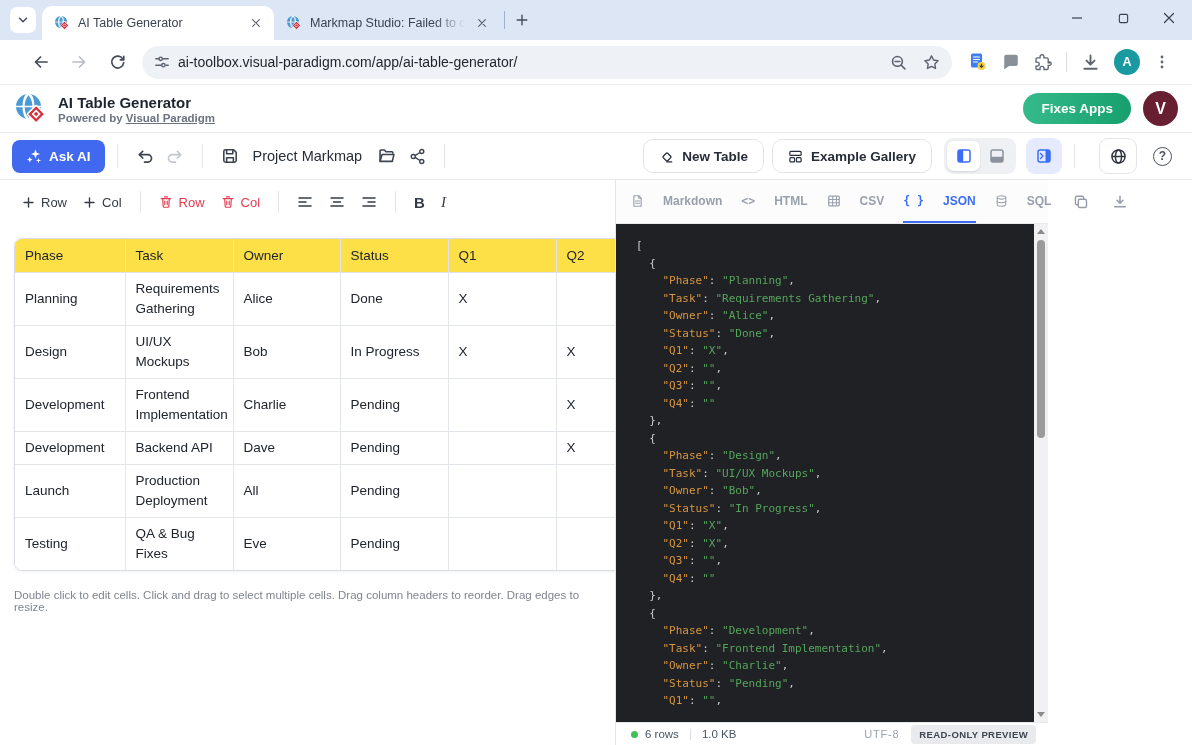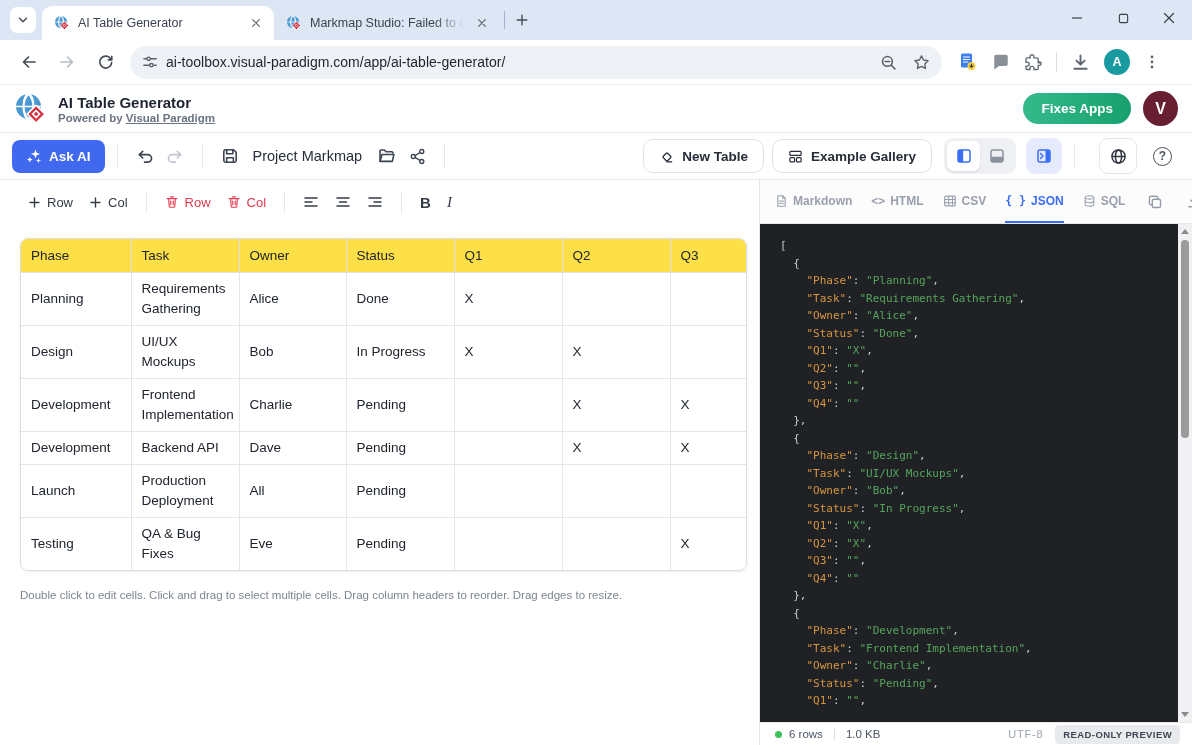--- a/index.html
+++ b/index.html
@@ -16,21 +16,21 @@
   .btab.active { background:#fff; border-radius:10px 10px 0 0; width:232px; }
   .btab.inactive { width:226px; }
   .btab.inactive .t { -webkit-mask-image:linear-gradient(90deg,#000 80%,transparent); mask-image:linear-gradient(90deg,#000 80%,transparent); }
   .tab-close { width:17px; height:17px; border-radius:50%; display:flex; align-items:center; justify-content:center; color:#5a6270; margin-left:auto; flex:none; cursor:pointer; }
   .tab-div { width:1px; height:18px; background:#9fb1cc; margin:0 4px 11px 4px; }
   .newtab { width:26px; height:26px; margin-bottom:7px; border-radius:50%; display:flex; align-items:center; justify-content:center; color:#444c59; cursor:pointer; }
   .wincontrols { margin-left:auto; display:flex; align-self:flex-start; }
   .winbtn { width:46px; height:36px; display:flex; align-items:center; justify-content:center; color:#3b414c; cursor:pointer; }
 
   
-  .addressbar { height:45px; background:#fff; display:flex; align-items:center; padding:0 10px; border-bottom:1px solid #eceef2; }
+  .addressbar { height:45px; background:#fff; display:flex; align-items:center; padding:0 22px; border-bottom:1px solid #eceef2; }
   .navbtn { width:32px; height:32px; border-radius:50%; display:flex; align-items:center; justify-content:center; color:#454c57; margin:0 3px; cursor:pointer; }
   .navbtn.disabled { color:#b8bec8; }
   .omnibox { flex:1; max-width:812px; height:33px; background:#eef1f6; border-radius:17px; display:flex; align-items:center; padding:0 12px 0 12px; margin:0 6px; }
   .omnibox .url { font-size:14px; color:#1f232b; margin-left:8px; white-space:nowrap; }
   .omni-icon { color:#5b626e; display:flex; align-items:center; }
   .omni-right { margin-left:auto; display:flex; gap:16px; color:#5b626e; }
   .ext-icons { display:flex; align-items:center; gap:14px; margin-left:10px; color:#5f6670; }
   .vdiv { width:1px; height:20px; background:#dadde3; }
   .avatar-a { width:26px; height:26px; border-radius:50%; background:#189aa0; color:#fff; font-size:12.5px; font-weight:700; display:flex; align-items:center; justify-content:center; cursor:pointer; }
 
@@ -54,21 +54,21 @@
   .pillbtn { height:34px; padding:0 15px; background:#fff; border:1px solid #dfe3e8; border-radius:10px; display:flex; align-items:center; gap:8px; font-size:13.5px; font-weight:600; color:#272d38; font-family:inherit; cursor:pointer; margin-left:8px; }
   .seg { display:flex; background:#eef0f4; border-radius:9px; padding:3px; margin-left:12px; }
   .segbtn { width:33px; height:30px; border:none; background:none; border-radius:7px; display:flex; align-items:center; justify-content:center; color:#8b929d; cursor:pointer; }
   .segbtn.active { background:#fff; color:#3b6ef5; box-shadow:0 1px 2px rgba(16,24,40,.12); }
   .panelbtn { width:36px; height:36px; border:none; border-radius:9px; background:#e5ebfd; color:#3b6ef5; display:flex; align-items:center; justify-content:center; margin-left:10px; cursor:pointer; }
   .globebtn { width:38px; height:36px; background:#fff; border:1px solid #e2e5ea; border-radius:9px; display:flex; align-items:center; justify-content:center; color:#30363f; margin-left:12px; cursor:pointer; }
   .helpbtn { width:19px; height:19px; border:1.6px solid #4b515c; border-radius:50%; color:#4b515c; font-size:12px; font-weight:700; display:flex; align-items:center; justify-content:center; margin:0 8px 0 16px; cursor:pointer; }
 
   
   .main { display:flex; height:565px; }
-  .left-panel { width:759px; flex:none;padding-left:6px; }
+  .left-panel { width:615px; flex:none; }
   .right-panel { width:433px; flex:none; border-left:1px solid #e2e5ea; display:flex; flex-direction:column; }
 
   
   .table-toolbar { height:44px; display:flex; align-items:center; padding:0 14px; }
   .ttb { display:flex; align-items:center; gap:6px; font-size:13px; font-weight:500; color:#343b47; background:none; border:none; font-family:inherit; padding:5px 8px; border-radius:6px; cursor:pointer; }
   .ttb.danger { color:#e23b4e; }
   .ttb-div { width:1px; height:22px; background:#e4e7eb; margin:0 10px; }
   .fmt-b { font-size:15px; font-weight:700; color:#343b47; }
   .fmt-i { font-size:15px; font-style:italic; font-family:"Liberation Serif",serif; color:#343b47; }
 
@@ -76,21 +76,21 @@
   .table-wrap { margin:14px 0 0 14px; width:727px; border:1px solid #d9dde3; border-radius:8px; overflow:hidden; box-shadow:0 1px 3px rgba(16,24,40,.07); }
   table.grid { border-collapse:collapse; width:727px; table-layout:fixed; font-size:13.5px; color:#20252e; }
   table.grid th { background:#fde047; font-weight:400; text-align:left; padding:9px 4px 9px 10px; border-right:1px solid #dfe2e8; border-bottom:1px solid #dfe2e8; font-size:13.5px; }
   table.grid td { padding:6px 4px 6px 10px; border-right:1px solid #e3e6eb; border-bottom:1px solid #e3e6eb; line-height:20px; vertical-align:middle; background:#fff; cursor:cell; }
   table.grid th:last-child, table.grid td:last-child { border-right:none;margin-left:20px; }
   table.grid tr:last-child td { border-bottom:none; }
   .hint { margin:18px 0 0 14px; font-size:11.5px; color:#7e858f; }
 
   
   .preview-tabs { height:44px; display:flex; align-items:stretch; padding:0 15px; border-bottom:1px solid #e8eaee; background:#fcfcfd; flex:none; }
-  .ptab { display:flex; align-items:center; gap:5px; font-size:12px; font-weight:700; color:#99a0ac; border-bottom:2px solid transparent; margin-right:19px; cursor:pointer; }
+  .ptab { display:flex; align-items:center; gap:19px; font-size:12px; font-weight:700; color:#99a0ac; border-bottom:2px solid transparent; margin-right:19px; cursor:pointer; }
   .ptab.active { color:#3b6ef5; border-bottom-color:#3b6ef5; }
   .ptab .glyph { font-family:"DejaVu Sans Mono",monospace; font-size:11.5px; font-weight:700; }
   .ptab-actions { margin-left:auto; display:flex; align-items:center; gap:17px; color:#959ca7; }
   .ptab-actions .iconbtn { color:#959ca7; width:22px; height:22px; }
 
   
   .code-area { height:498px; background:#202125; position:relative; overflow:hidden; flex:none; }
   .code { position:absolute; left:0; top:0; right:14px; padding:13px 0 0 20px; font-family:"DejaVu Sans Mono","Liberation Mono",monospace; font-size:11px; line-height:17.5px; color:#c8ccd2; white-space:pre; }
   .code .k { color:#d79640; }
   .code .s { color:#55a55c; }

